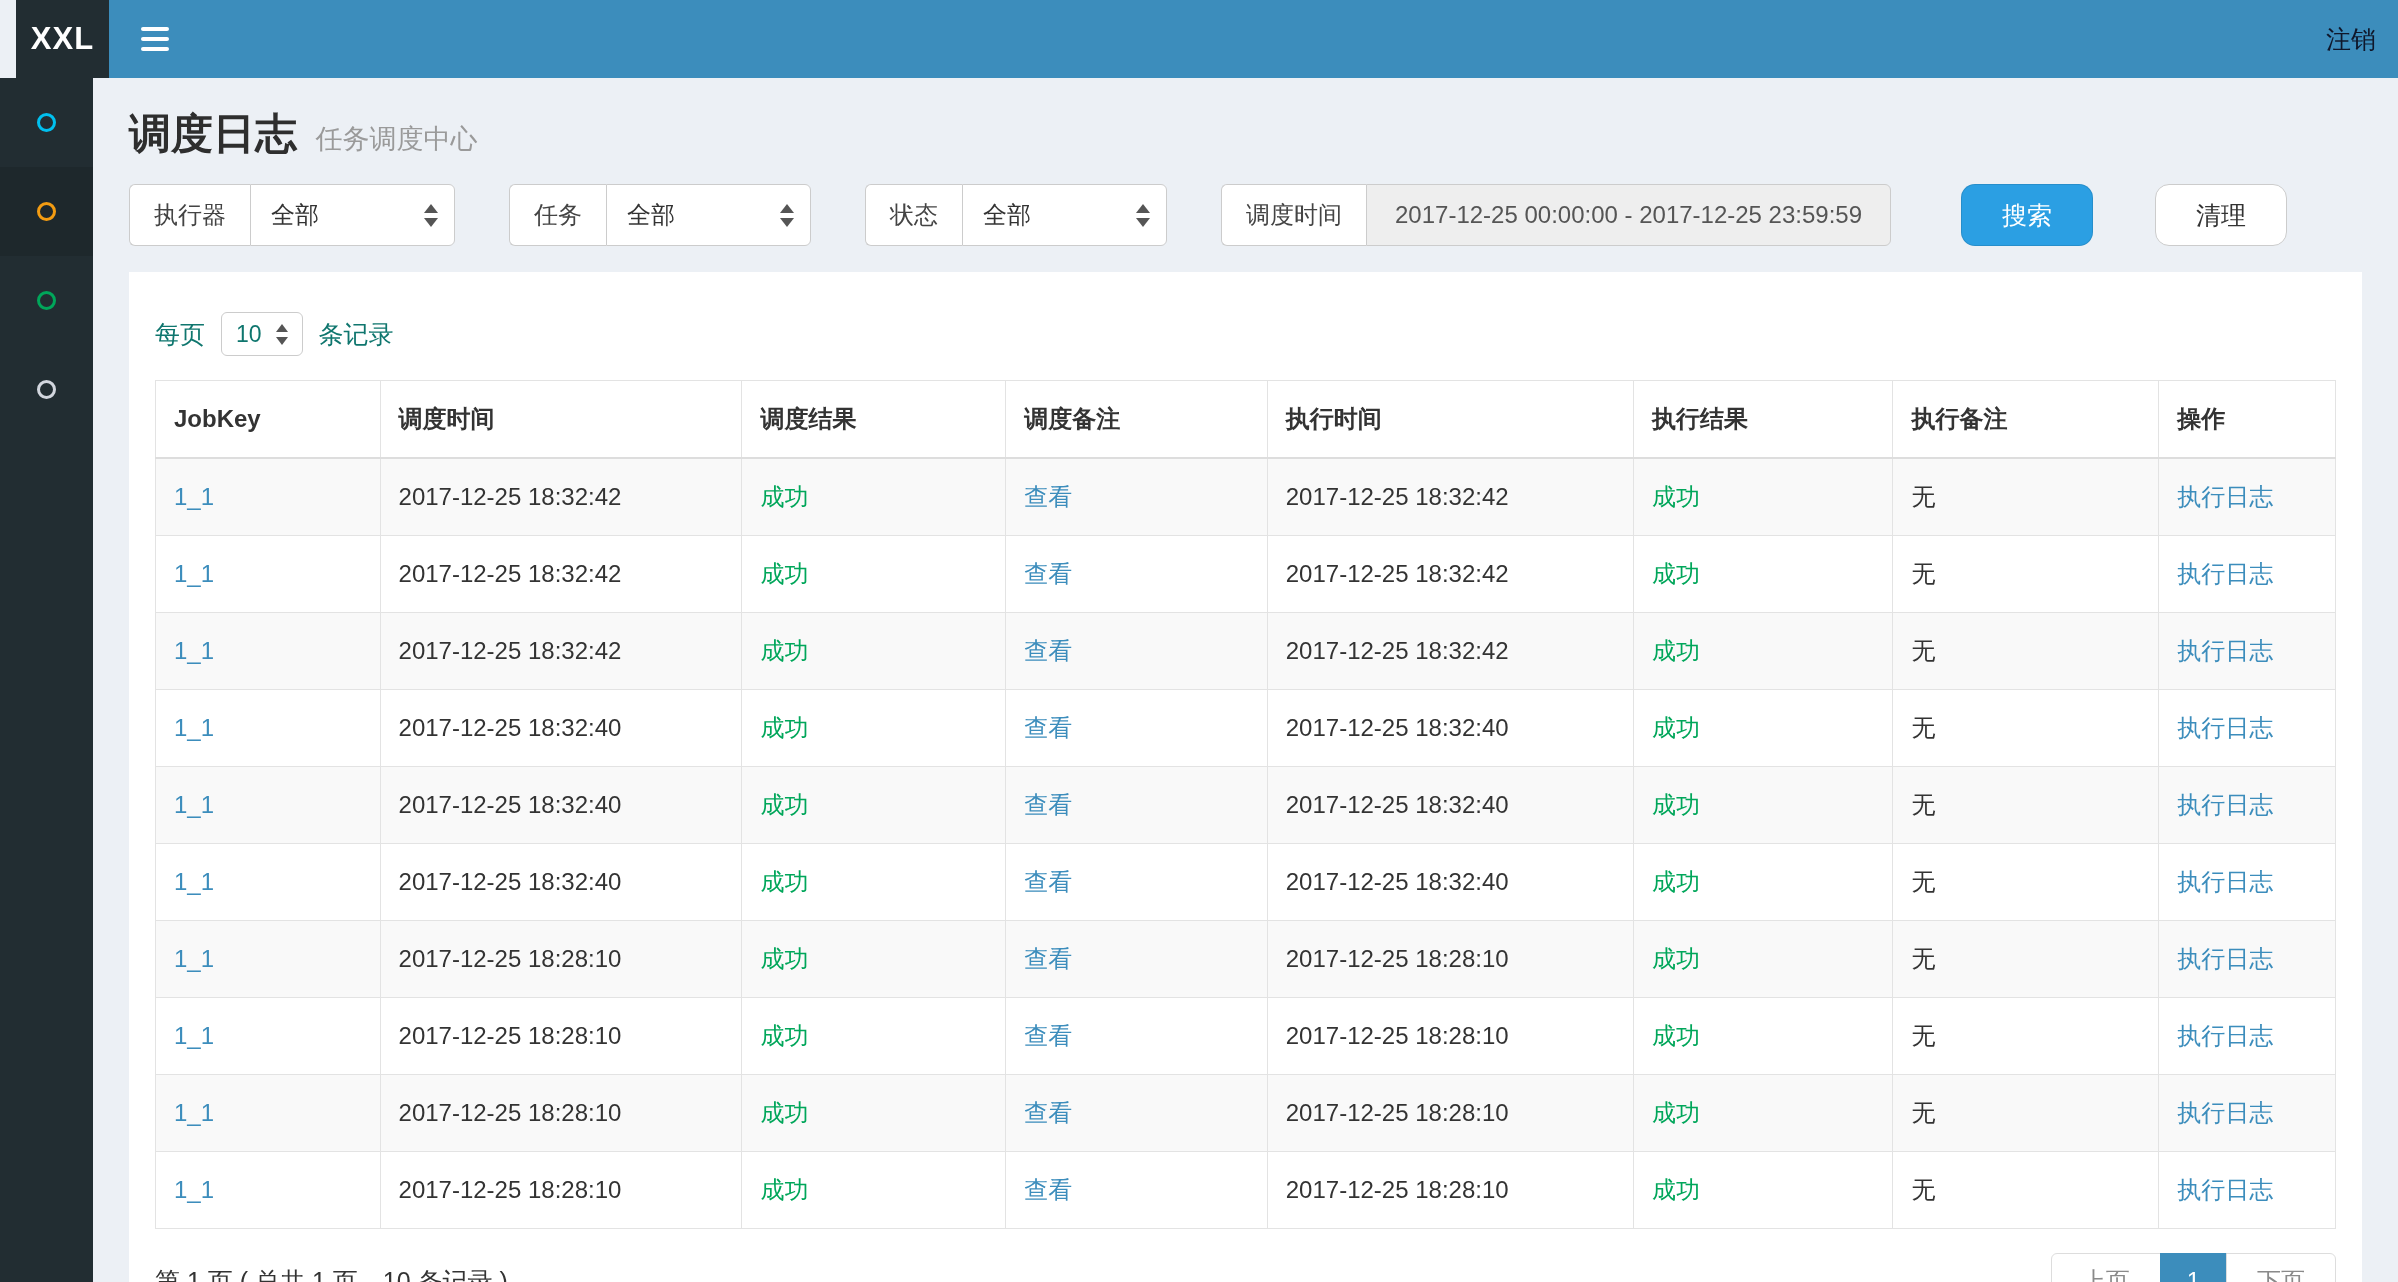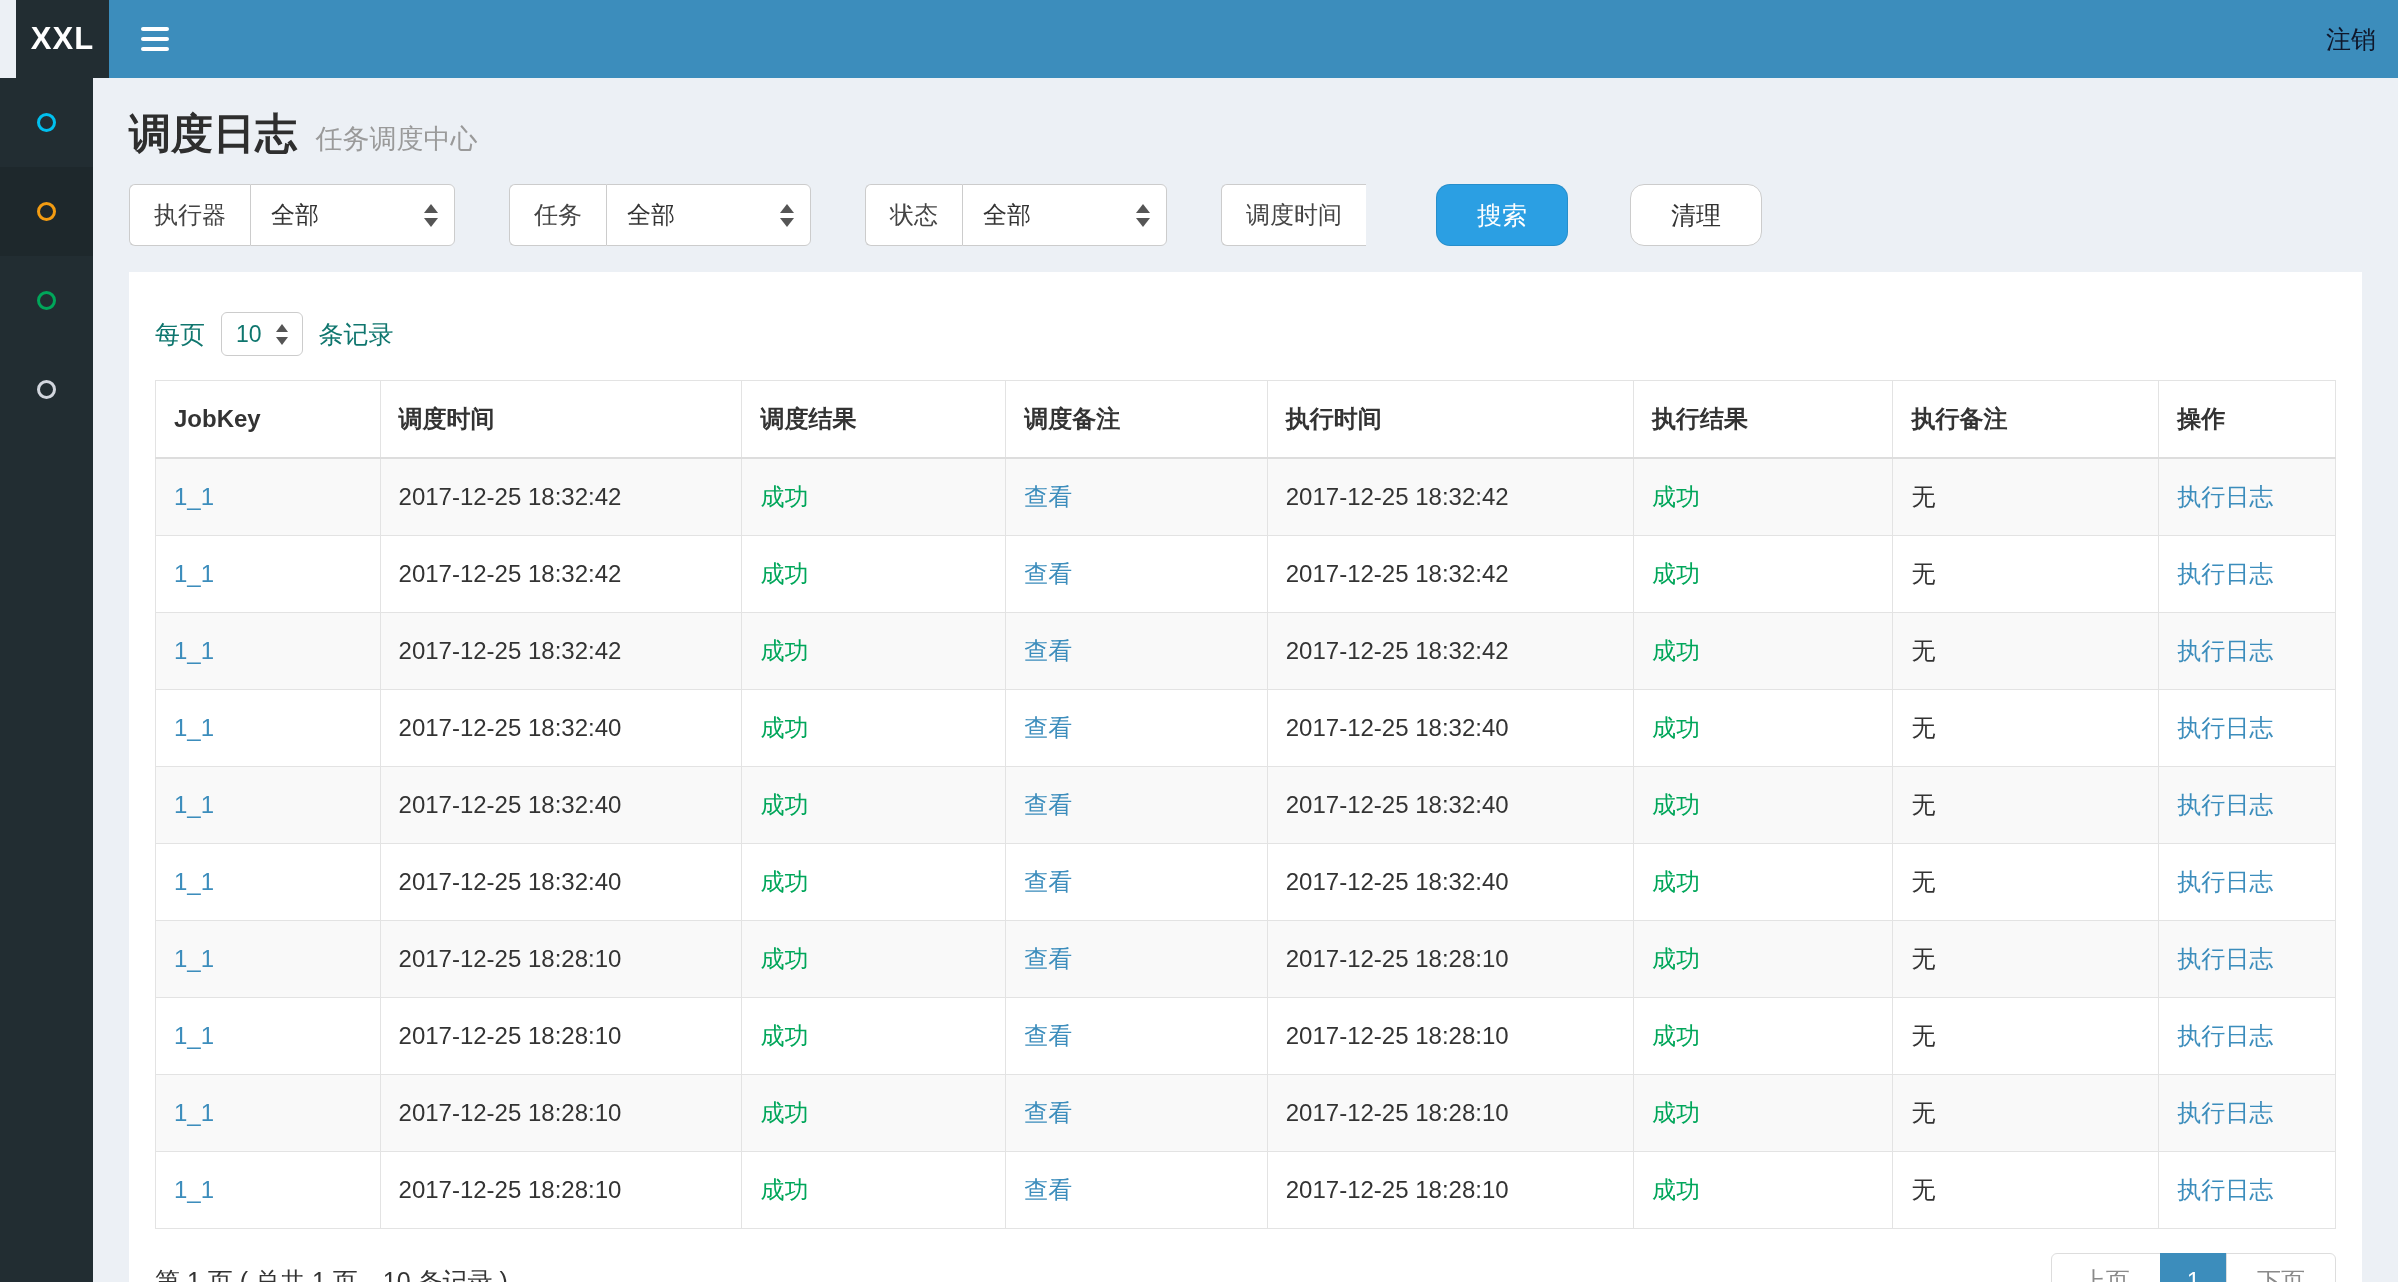--- a/index.html
+++ b/index.html
@@ -135,20 +135,21 @@
         <span>全部</span>
         <span class="stepper">
             <i class="tri-up"></i>
             <i class="tri-down"></i>
           </span>
       </div>
     </div>
 
     <div class="input-group">
       <span class="ig-addon">调度时间</span>
+      <div class="date-box">2017-12-25 00:00:00 - 2017-12-25 23:59:59</div>
     </div>
 
     <button class="btn btn-search">搜索</button>
     <button class="btn btn-clear">清理</button>
   </div>
 
   <section class="panel">
 
     <div class="page-size">
       <span>每页</span>

